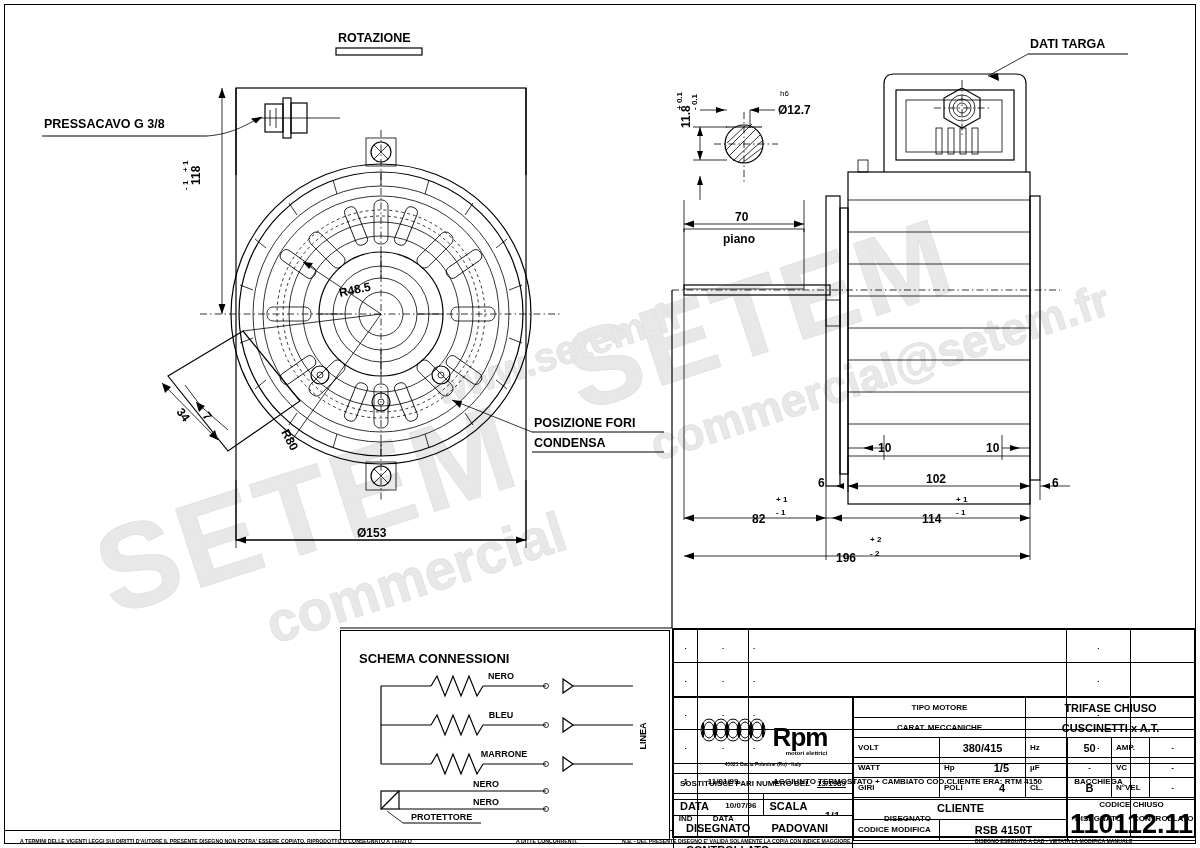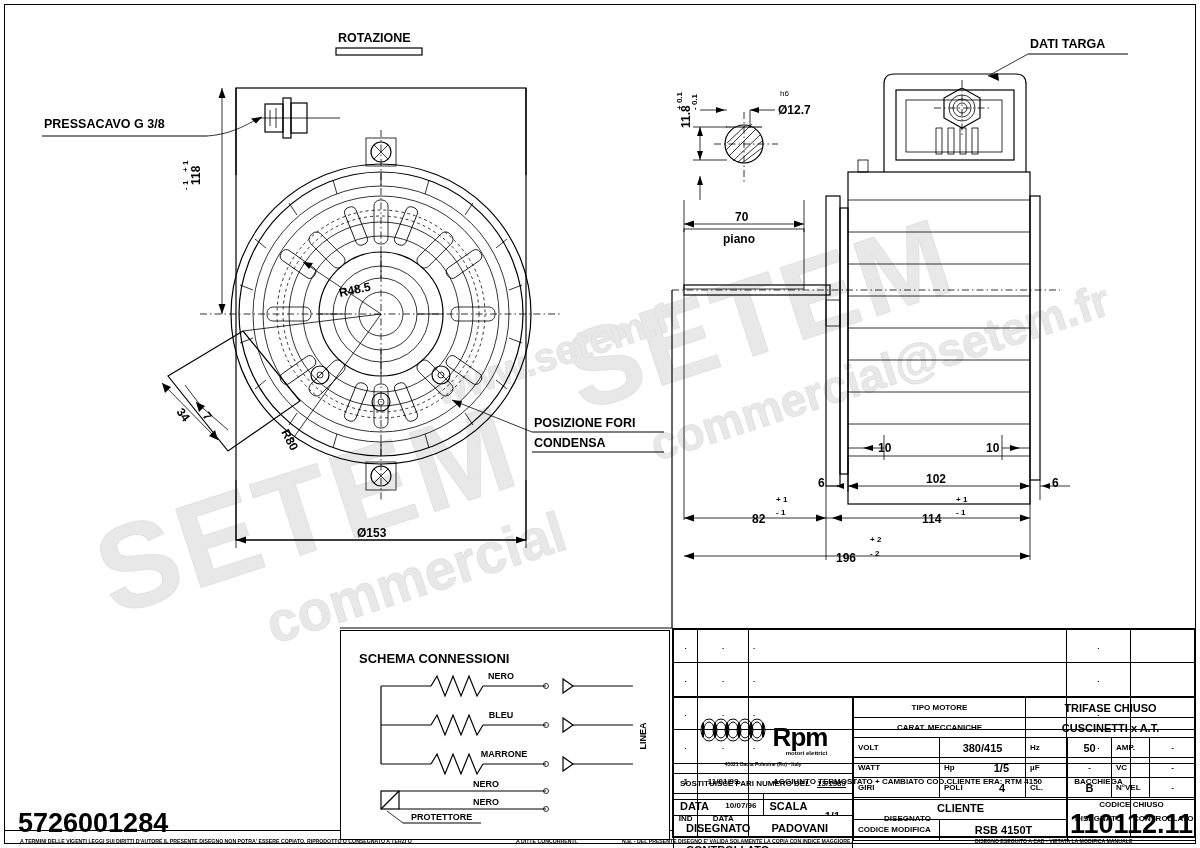--- a/index.html
+++ b/index.html
@@ -642,19 +642,18 @@
                   </tr>
                 </tbody>
               </table>
             </td>
           </tr>
         </tbody>
       </table>
     </div>
   </div>
 
-  <div id="partno">5726001284</div>
   <div class="legal" id="lg1">A TERMINI DELLE VIGENTI LEGGI SUI DIRITTI D'AUTORE IL PRESENTE DISEGNO NON POTRA' ESSERE COPIATO, RIPRODOTTO O CONSEGNATO A TERZI O</div>
   <div class="legal" id="lg2">A DITTE CONCORRENTI.</div>
   <div class="legal" id="lg3">N.B. - DEL PRESENTE DISEGNO E' VALIDA SOLAMENTE LA COPIA CON INDICE MAGGIORE.</div>
   <div class="legal" id="lg4">DISEGNO ESEGUITO A CAD - VIETATA LA MODIFICA MANUALE</div>
 
 </div>
 
 </body></html>

